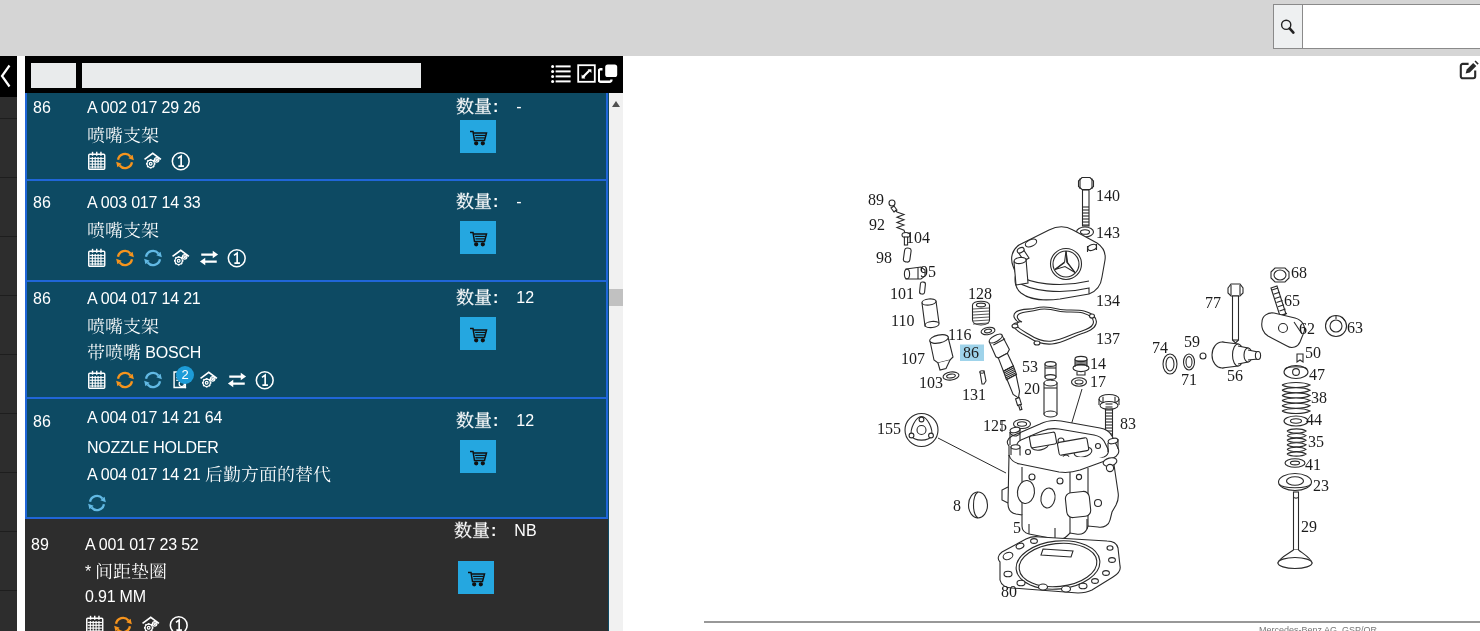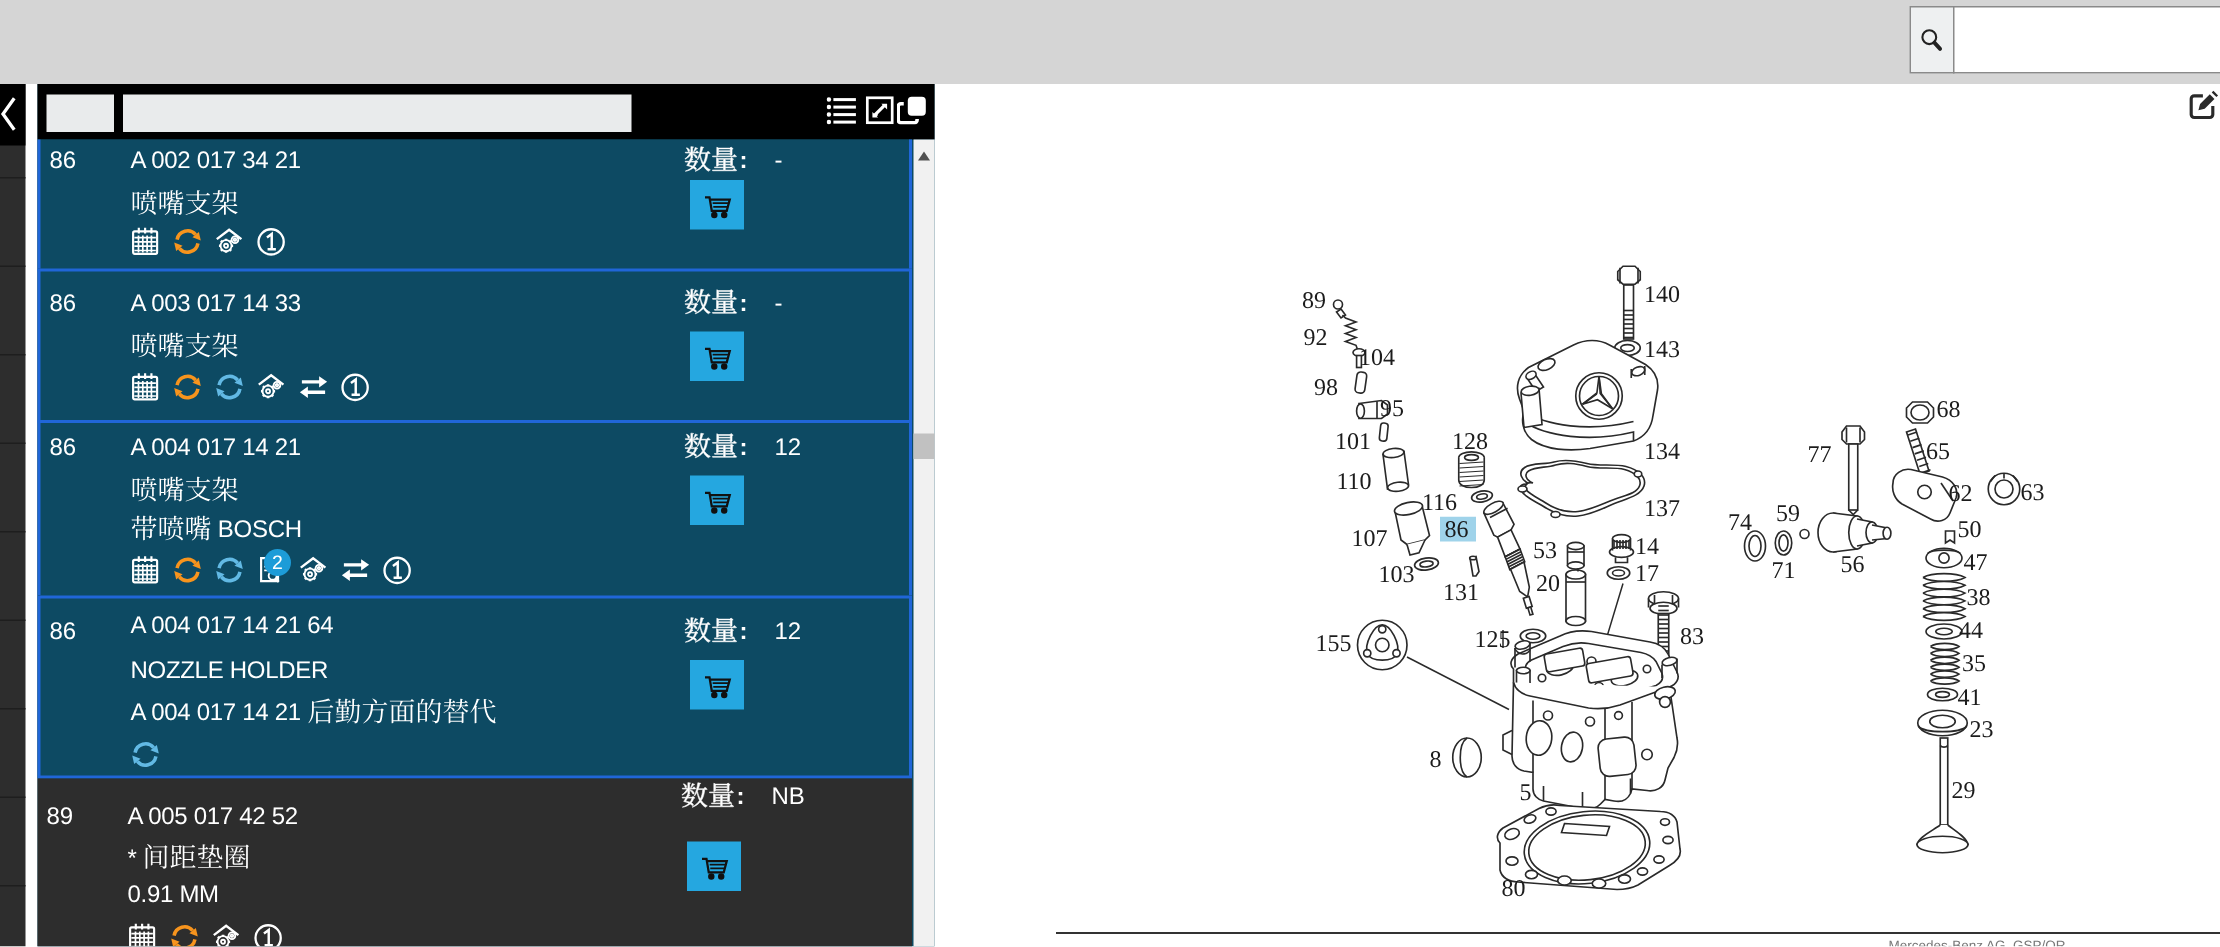--- a/index.html
+++ b/index.html
@@ -204,21 +204,21 @@
 <svg class="tbic" style="left:552px" width="20" height="20" viewBox="0 0 20 20">
           <use href="#i-expand"></use>
         </svg>
 <svg class="tbic" style="left:573px" width="20" height="19" viewBox="0 0 20 19">
           <use href="#i-copy"></use>
         </svg>
 </div>
 
 <div class="row sel first" style="top:37px;height:86px">
         <div class="num" style="top:6px">86</div>
-        <div class="ln" style="top:6px">A 002 017 34 21</div>
+        <div class="ln" style="top:6px">A 002 017 29 26</div>
         <div class="ln" style="top:33px"><svg class="cjk" width="72" height="18" viewBox="0 0 4000 1000" style="vertical-align:-3px" fill="#fff">
             <g>
               <use href="#g21943" transform="translate(0,880) scale(1,-1)"></use>
               <use href="#g22068" transform="translate(1000,880) scale(1,-1)"></use>
               <use href="#g25903" transform="translate(2000,880) scale(1,-1)"></use>
               <use href="#g26550" transform="translate(3000,880) scale(1,-1)"></use>
             </g>
           </svg></div>
         <div class="ln" style="top:58px"><span class="icr">
             <svg class="ric" width="20" height="20" viewBox="0 0 19.5 19.5">
@@ -410,21 +410,21 @@
           </svg><span class="qc">:</span><span class="qv">12</span></div>
         <div class="cart" style="top:41px">
           <svg width="22" height="19" viewBox="0 0 21 19">
             <use href="#i-cart"></use>
           </svg>
         </div>
       </div>
 
 <div class="row dark" style="top:463px;height:112px">
         <div class="num" style="top:17px">89</div>
-        <div class="ln" style="top:17px">A 005 017 42 52</div>
+        <div class="ln" style="top:17px">A 001 017 23 52</div>
         <div class="ln" style="top:43px">* <svg class="cjk" width="72" height="18" viewBox="0 0 4000 1000" style="vertical-align:-3px" fill="#fff">
             <g>
               <use href="#g38388" transform="translate(0,880) scale(1,-1)"></use>
               <use href="#g36317" transform="translate(1000,880) scale(1,-1)"></use>
               <use href="#g22443" transform="translate(2000,880) scale(1,-1)"></use>
               <use href="#g22280" transform="translate(3000,880) scale(1,-1)"></use>
             </g>
           </svg></div>
         <div class="ln" style="top:69px">0.91 MM</div>
         <div class="ln" style="top:96px"><span class="icr">

